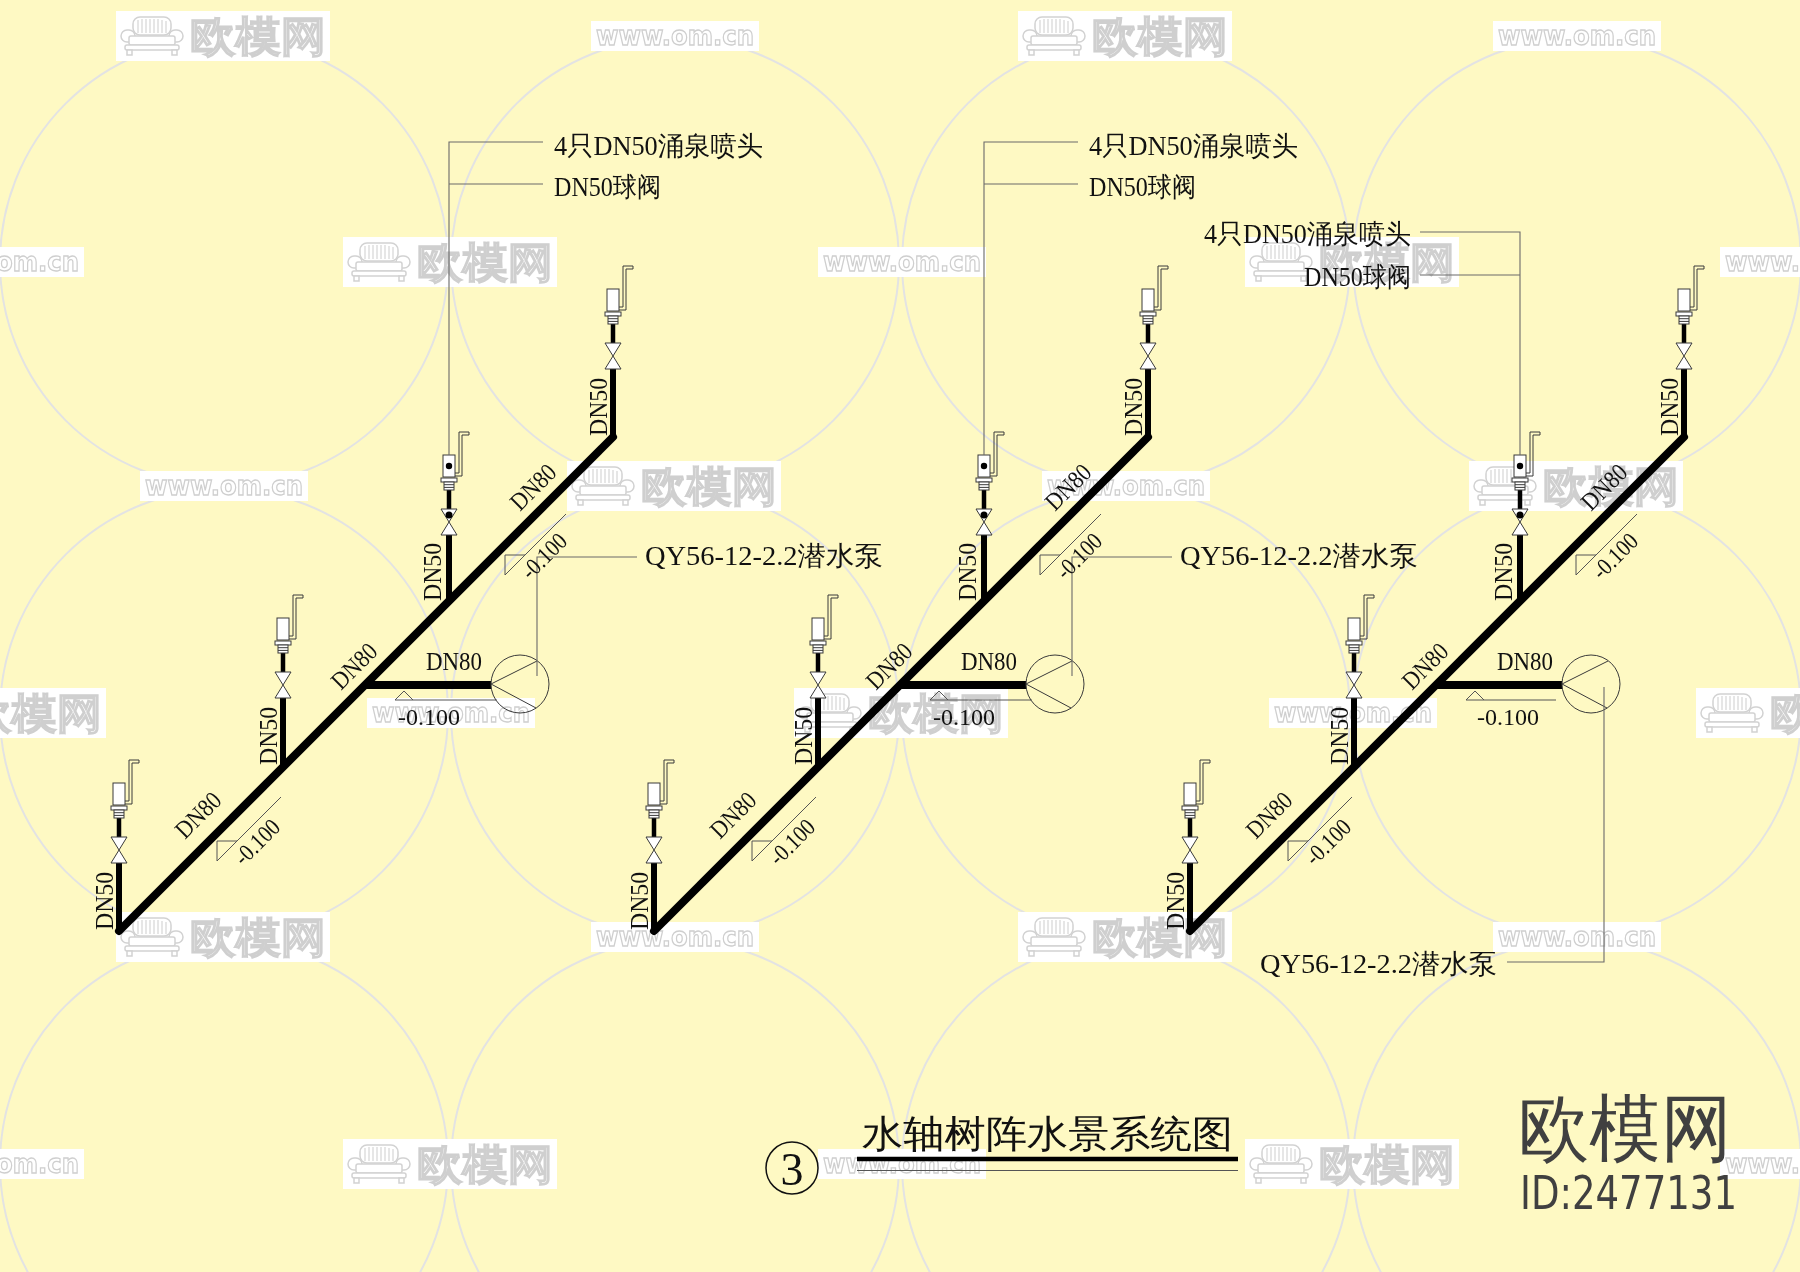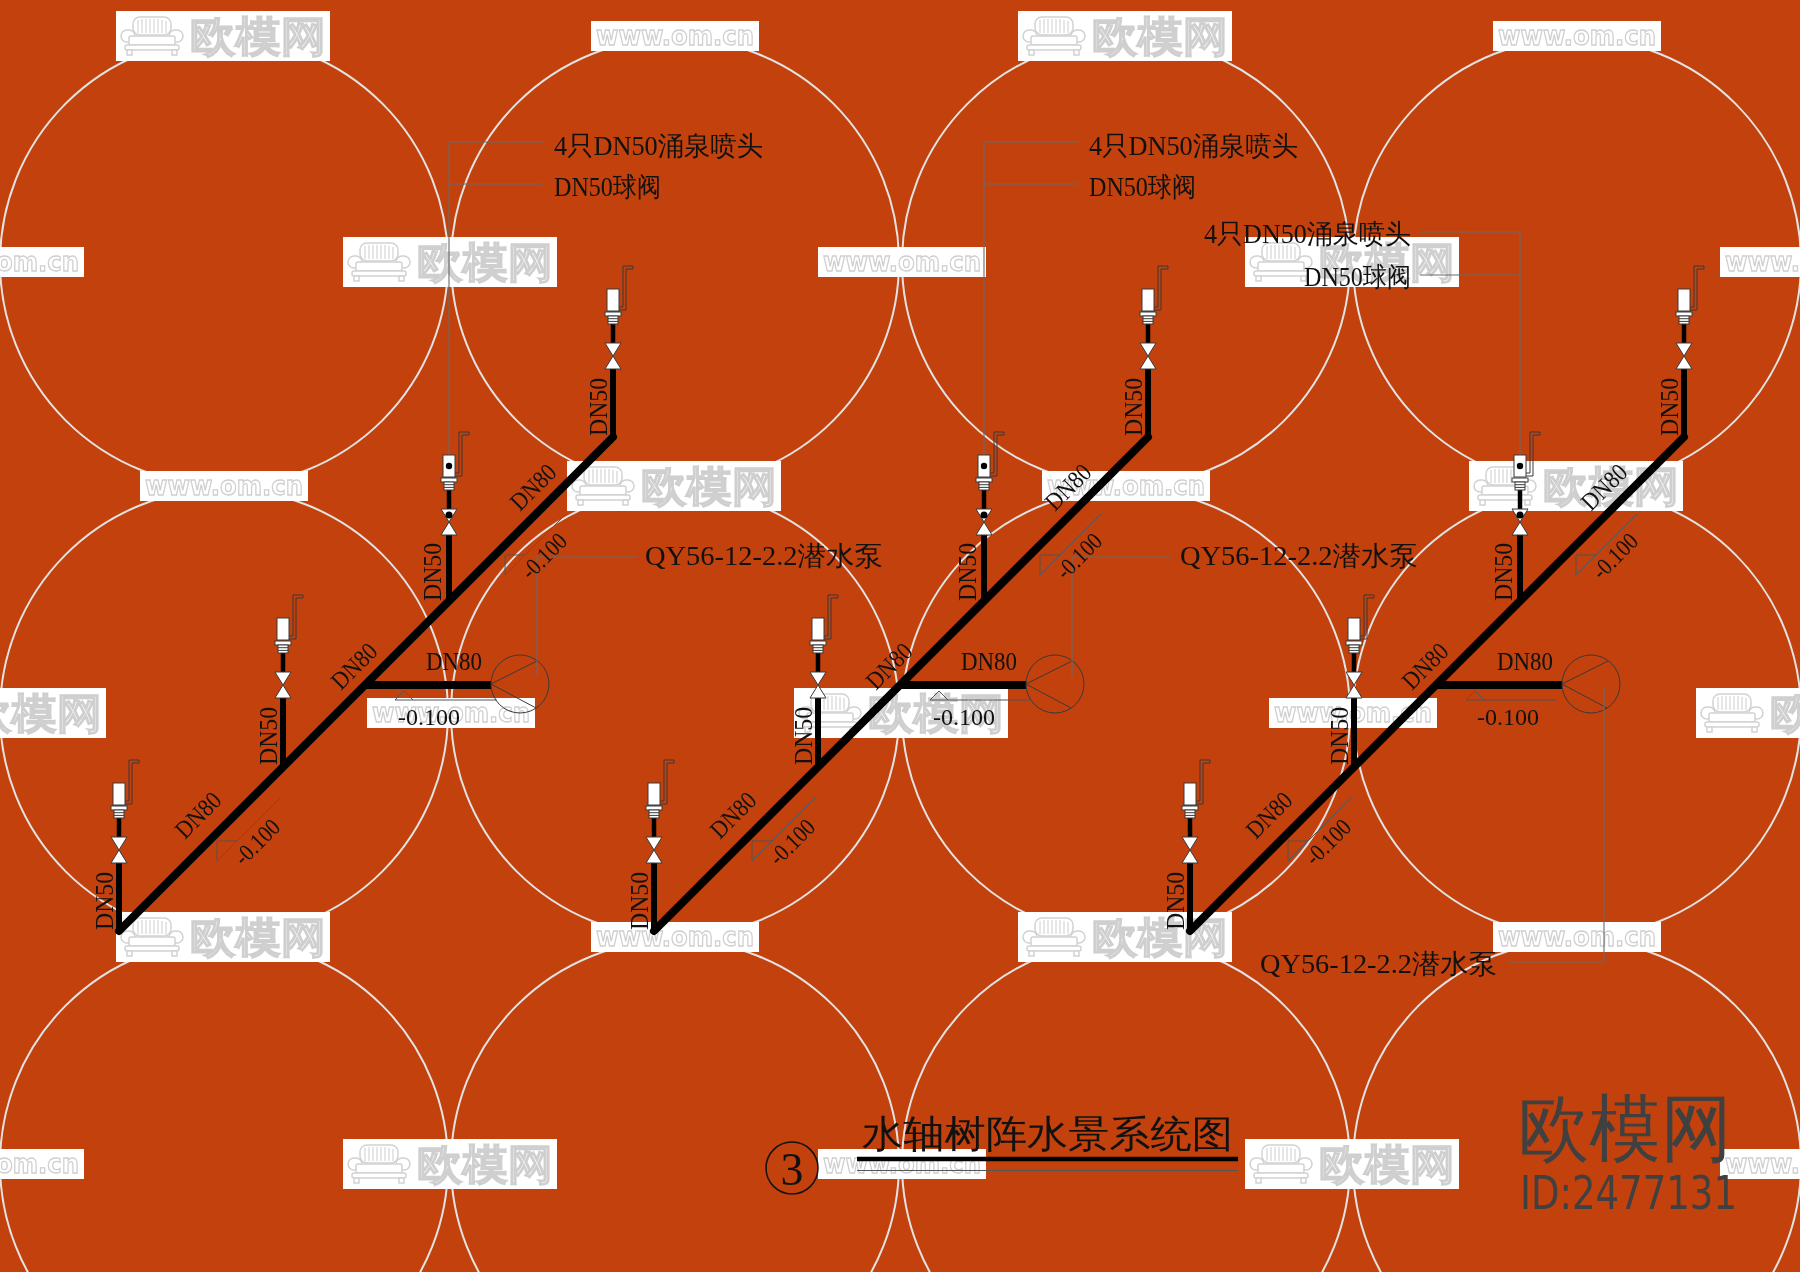--- a/index.html
+++ b/index.html
@@ -1,16 +1,16 @@
 <!DOCTYPE html>
 <html><head>
   <meta charset="utf-8">
   <style>
     html, body { margin: 0; padding: 0; background: #ffffff; }
-    #canvas { position: relative; width: 1800px; height: 1272px; overflow: hidden; background: #c2410c; }
+    #canvas { position: relative; width: 1800px; height: 1272px; overflow: hidden; background: #fef9c3; }
     svg { display: block; }
 
     
     .wm-circle { fill: none; stroke: #e3e3e3; stroke-width: 2; }
     .wm-bg { fill: #ffffff; stroke: none; }
     .wm-stroke { fill: #ffffff; stroke: #d2d2d2; stroke-width: 1.5; }
     .wm-line { stroke: #d6d6d6; stroke-width: 1.2; fill: none; }
     .wm-text { font-family: "DejaVu Sans", sans-serif; font-weight: bold; fill: #ffffff; stroke: #cfcfcf; stroke-width: 1.3; text-anchor: middle; dominant-baseline: central; }
 
     

